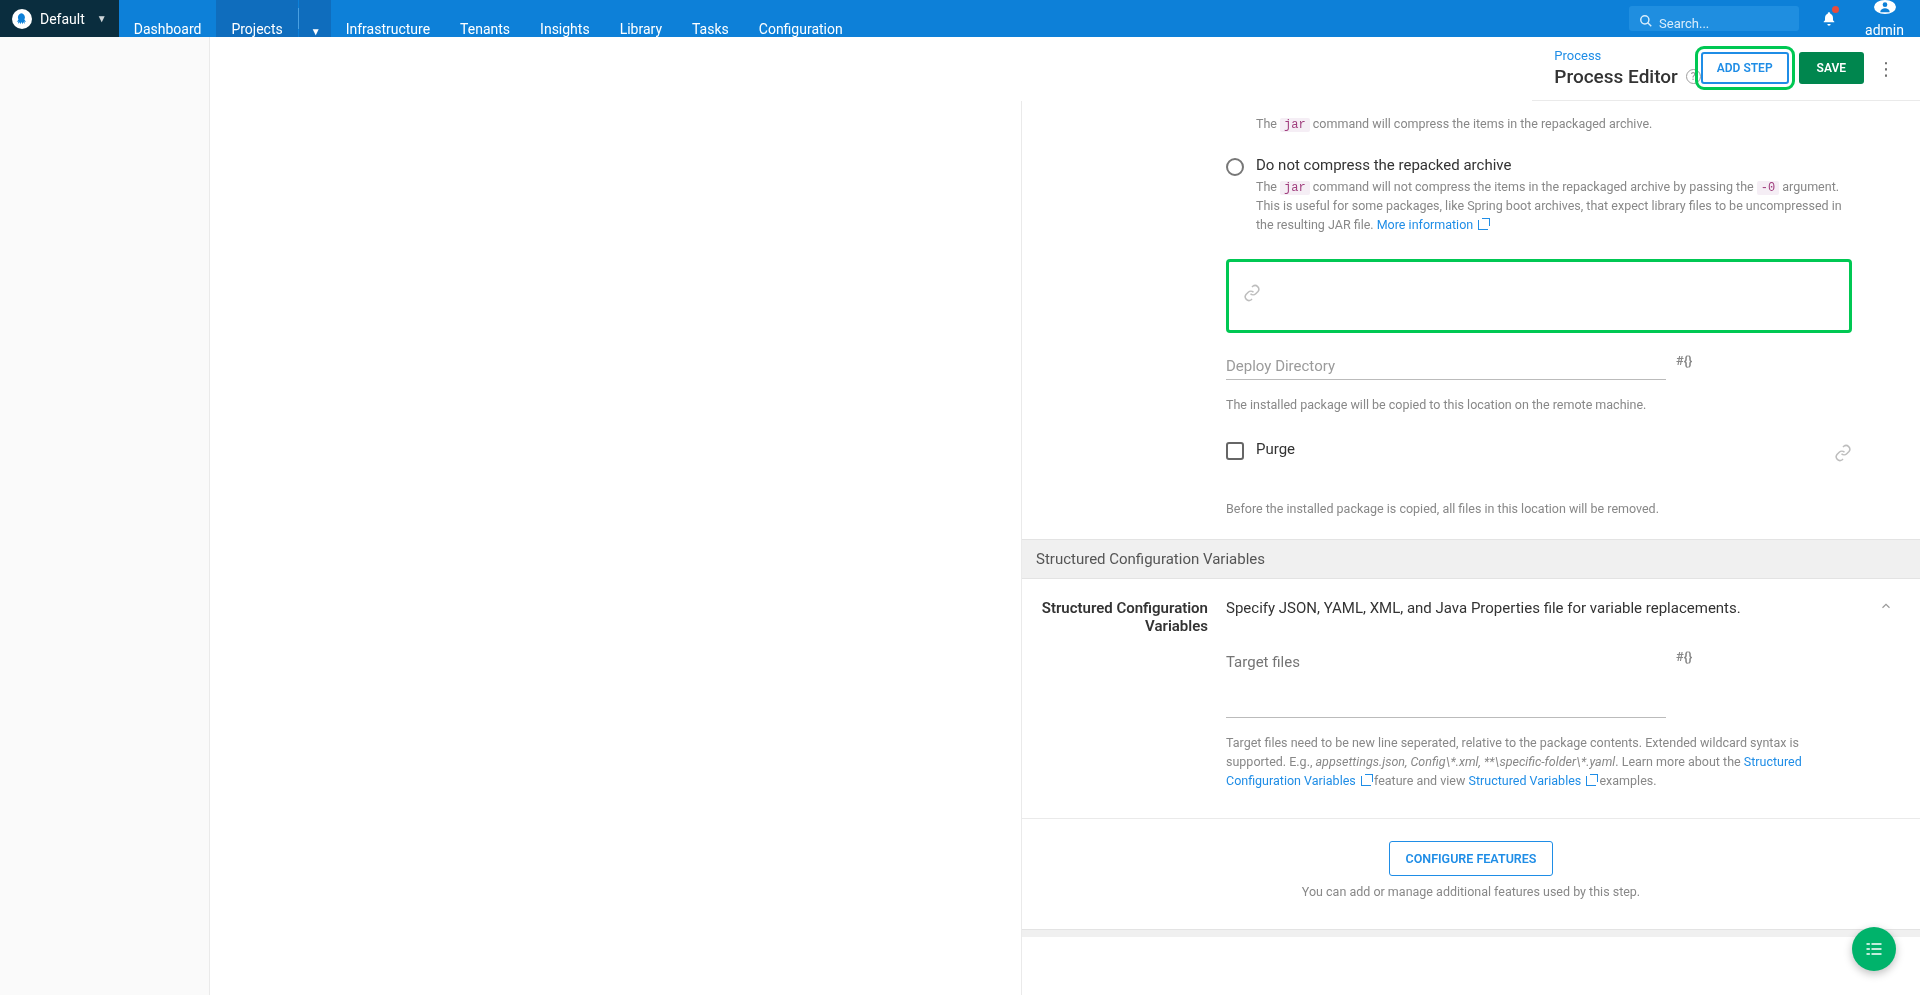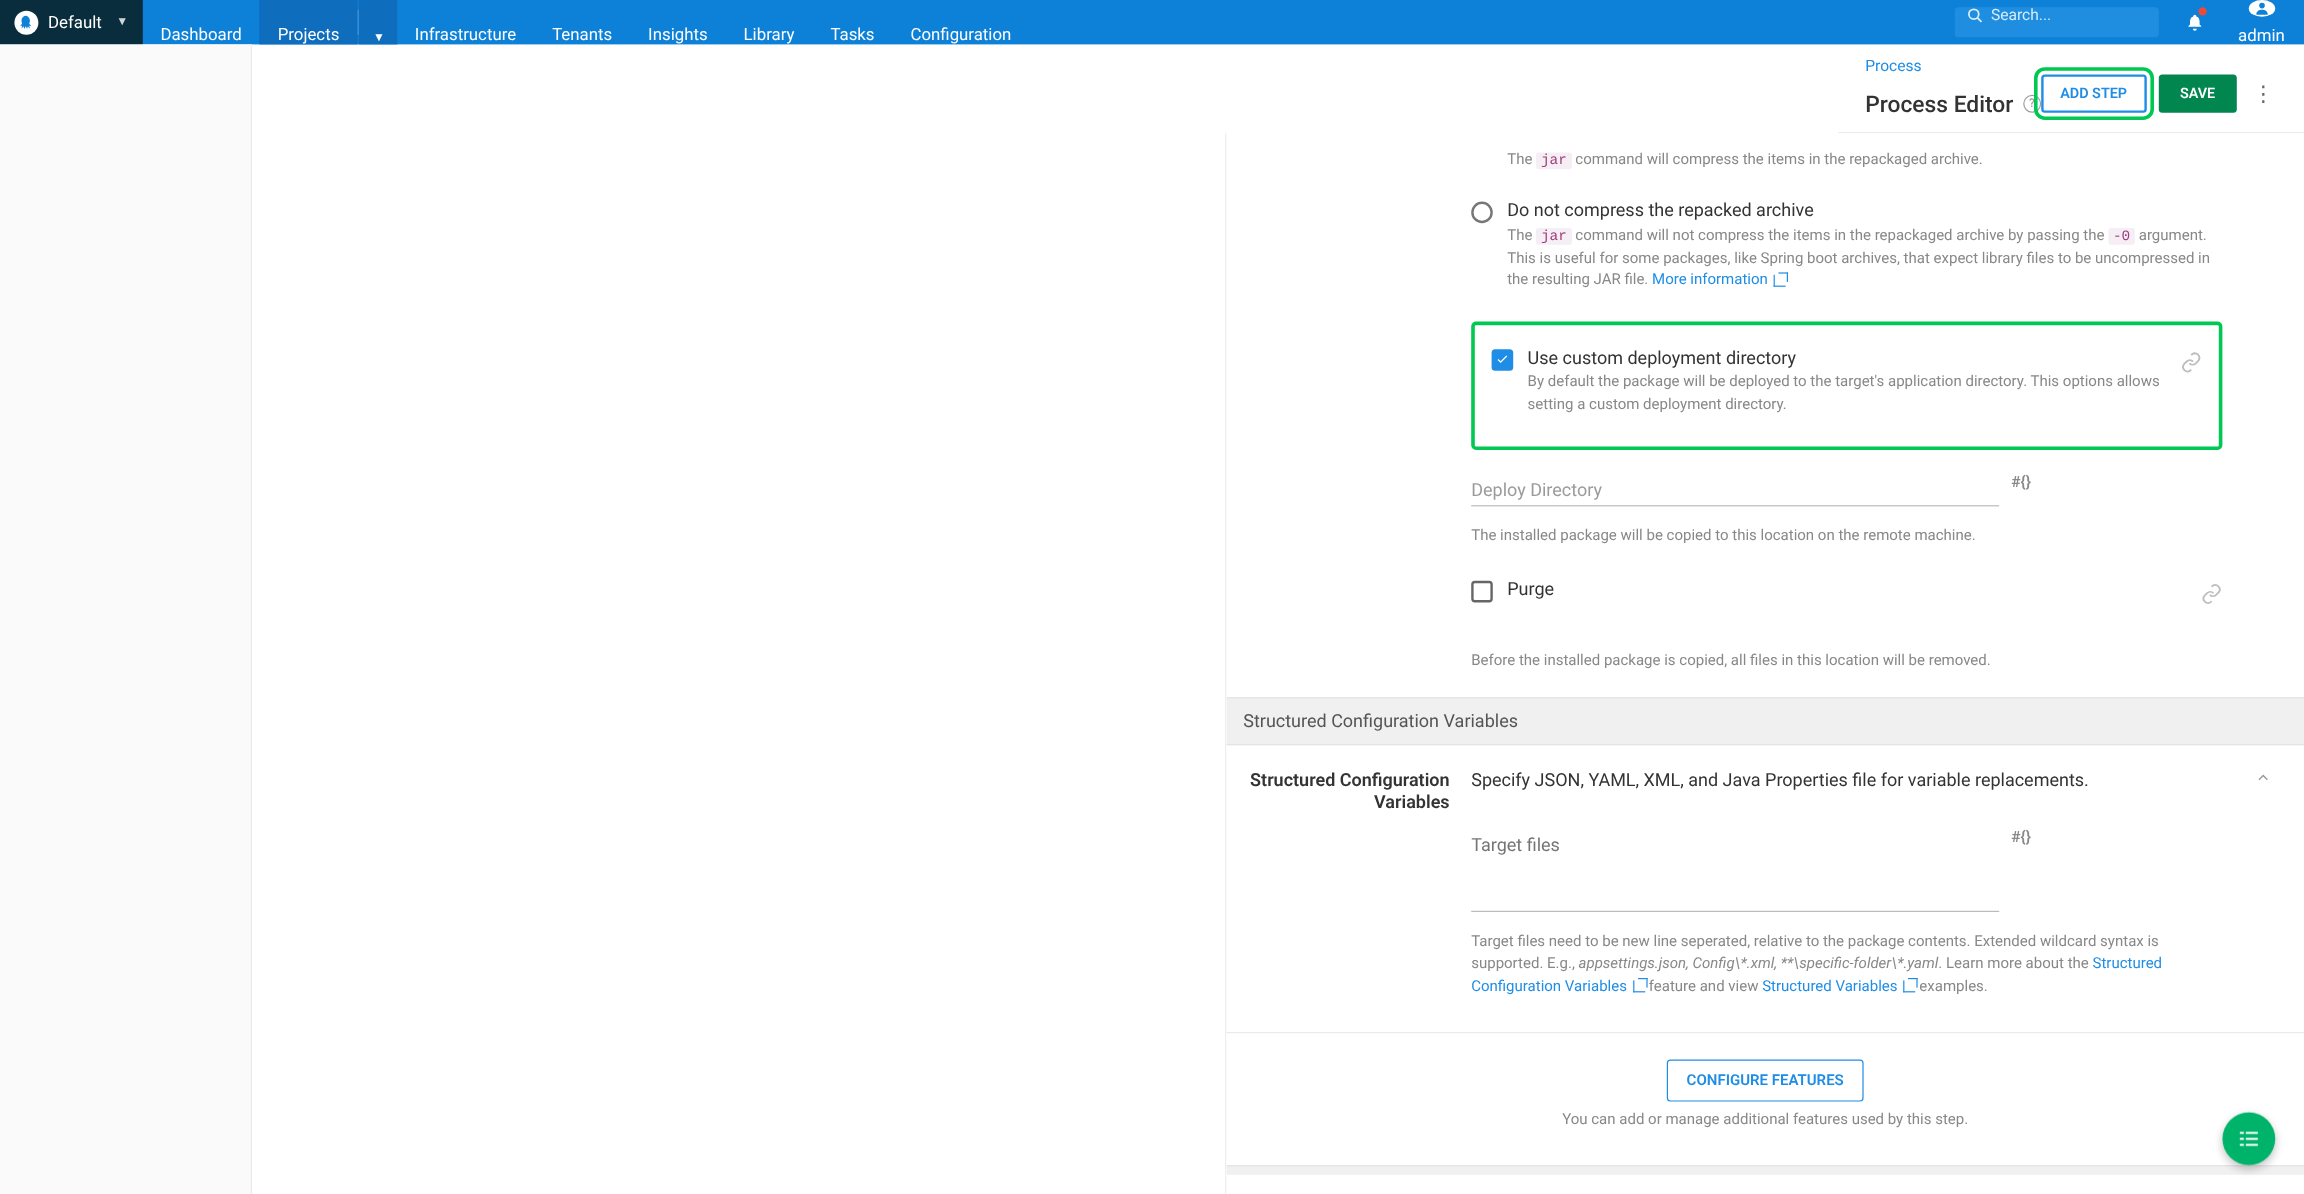--- a/index.html
+++ b/index.html
@@ -10,42 +10,42 @@
 .space-btn { background:#0a2d3e; display:flex; align-items:center; padding:0 12px; gap:8px; cursor:pointer;}
 .space-btn .oc-logo { width:20px; height:20px; background:#fff; border-radius:50%; display:flex; align-items:center; justify-content:center; }
 .space-btn .oc-logo svg { width:14px; height:14px; }
 .space-btn .caret { font-size:10px; opacity:.8; margin-left:4px;}
 .nav-items { display:flex; }
 .nav-item { padding:0 15px; display:flex; align-items:flex-end; font-size:14px; cursor:pointer; }
 .nav-item.active { background:#0f6dbd; }
 .nav-item .caret { font-size:10px; margin-left:2px; }
 .nav-sep { width:1px; background:rgba(255,255,255,.25); margin:8px 0; }
 .nav-spacer { flex:1; }
-.search-box { background:#1f8ee0; border-radius:3px; margin:6px 10px 6px 0; display:flex; align-items:flex-start; padding:0 10px; width:170px; cursor:text; }
+.search-box { background:#1f8ee0; border-radius:3px; margin:6px 10px 6px 0; display:flex; align-items:flex-end; padding:0 10px; width:170px; cursor:text; }
 .search-box input { background:transparent; border:none; outline:none; color:#fff; font-size:13px; width:100%; }
 .search-box input::placeholder { color:#d9edfb; }
 .search-box .sicon { color:#d9edfb; margin-right:6px; font-size:14px; }
 .notif { position:relative; display:flex; align-items:center; padding:0 12px; cursor:pointer;}
 .notif svg { width:16px; height:16px; fill:#fff; }
 .notif .dot { position:absolute; top:6px; right:10px; width:7px; height:7px; background:#e74c3c; border-radius:50%; }
 .user-btn { display:flex; align-items:center; gap:8px; padding:0 16px; cursor:pointer;flex-direction:column;}
 .user-btn .avatar { width:22px; height:22px; border-radius:50%; background:#fff; display:flex; align-items:center; justify-content:center; }
 .user-btn .avatar svg { width:14px; height:14px; fill:#0d80d8;}
 .user-btn .caret { font-size:10px; opacity:.8; }
 
 
 .app-shell { display:flex; height:calc(995px - 37px); }
 .left-blank { width:210px; background:#fafafa; border-right:1px solid #eaeaea;}
 .content-col { flex:1; display:flex; flex-direction:column;align-items:flex-end; }
 
 
 .page-header { padding:10px 22px 12px 22px; border-bottom:1px solid #eaeaea; display:flex; align-items:flex-end; }
 .page-header .titles { flex:1; }
 .page-header .crumb { color:#1f8de6; font-size:13px; cursor:pointer; display:inline-block; }
-.page-header h1 { font-size:19px; font-weight:500; color:#333; display:flex; align-items:center; gap:8px; margin-top:12px;}
+.page-header h1 { font-size:19px; font-weight:500; color:#333; display:flex; align-items:center; gap:8px; margin-top:2px;}
 .page-header h1 .hicon { width:15px; height:15px; border:1.5px solid #9e9e9e; border-radius:50%; display:inline-flex; align-items:center; justify-content:center; font-size:10px; color:#9e9e9e; cursor:pointer;}
 .hdr-actions { display:flex; align-items:center; gap:10px; padding-bottom:4px;}
 .btn-add { border:2px solid #1f8de6; color:#1f8de6; background:#fff; font-weight:600; font-size:12px; padding:7px 14px; border-radius:3px; cursor:pointer; outline:3px solid #00c853; outline-offset:3px; border-radius:3px;}
 .btn-save { background:#00864e; color:#fff; border:none; font-weight:600; font-size:12px; padding:9px 18px; border-radius:3px; cursor:pointer;}
 .kebab { width:24px; text-align:center; color:#666; font-size:18px; cursor:pointer;}
 
 
 .body-row { flex:1; display:flex; overflow:hidden; }
 .steps-blank { width:210px; border-right:1px solid #eaeaea; background:#fff; }
 .form-scroll { flex:1; overflow:auto; background:#fff; }
@@ -202,31 +202,20 @@
               <div class="r-circle"></div>
               <div class="r-body">
                 <div class="r-title">Do not compress the repacked archive</div>
                 <div class="r-desc">
                   <span>The </span><span class="code">jar</span><span> command will not compress the items in the repackaged archive by passing the </span><span class="code">-0</span><span> argument. This is useful for some packages, like Spring boot archives, that expect library files to be uncompressed in the resulting JAR file. </span><span class="lnk"><span>More information</span> <span class="ext-icon"></span></span>
                 </div>
               </div>
             </div>
 
             <div class="highlight-box">
-              <div class="check-item" style="flex:1; padding:0">
-                <div class="c-box on">
-                    <svg viewBox="0 0 24 24">
-                      <path d="M20 6L9 17l-5-5 1.5-1.5L9 14l9.5-9.5z"></path>
-                    </svg>
-                  </div>
-                <div class="c-body">
-                  <div class="c-title">Use custom deployment directory</div>
-                  <div class="c-desc">By default the package will be deployed to the target's application directory. This options allows setting a custom deployment directory.</div>
-                </div>
-              </div>
               <div class="link-pill">
                 <svg width="18" height="18" viewBox="0 0 24 24" fill="none" stroke="#bdbdbd" stroke-width="2">
                     <path d="M10 13a5 5 0 0 0 7 0l3-3a5 5 0 0 0-7-7l-1 1"></path>
                     <path d="M14 11a5 5 0 0 0-7 0l-3 3a5 5 0 0 0 7 7l1-1"></path>
                   </svg>
               </div>
             </div>
 
             <div class="input-row">
               <input class="md-input" placeholder="Deploy Directory" style="">

